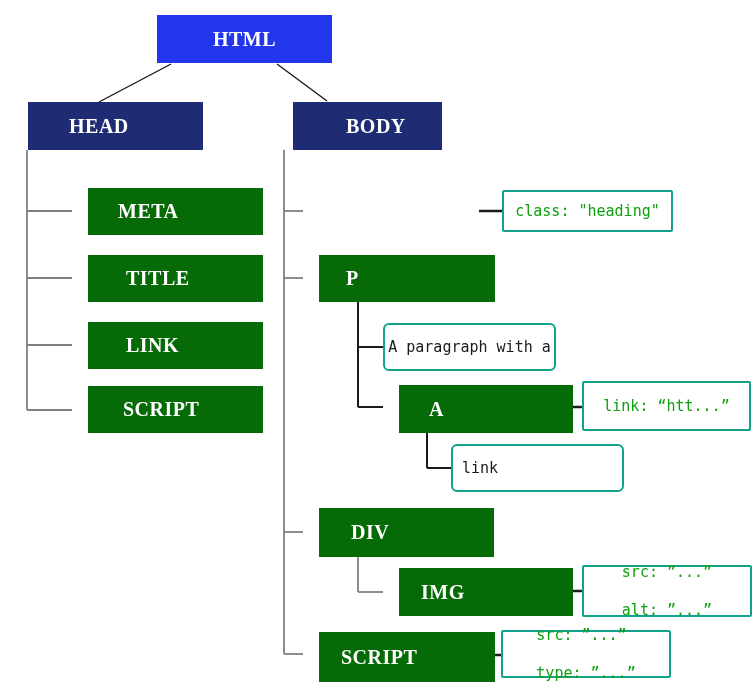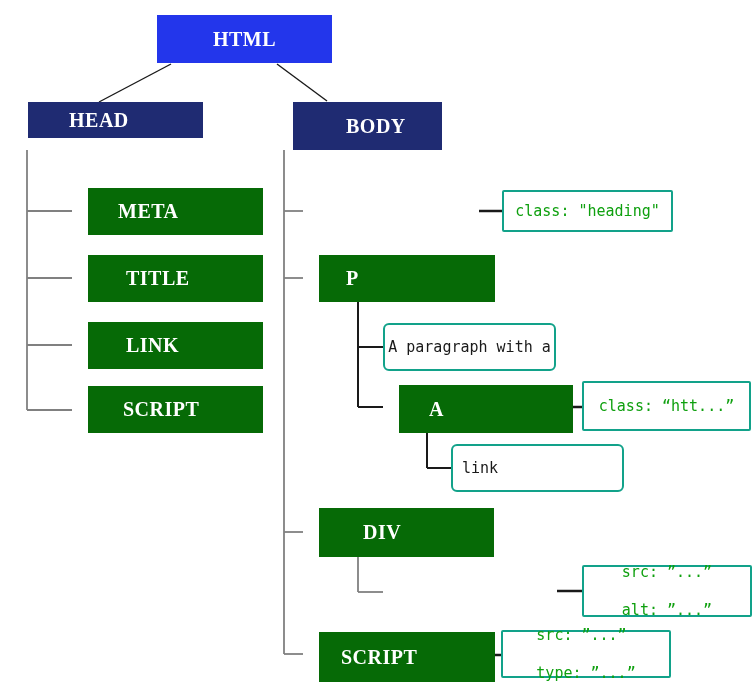--- a/index.html
+++ b/index.html
@@ -29,30 +29,30 @@
   }
   .txt{
     position:absolute;display:flex;align-items:center;
     background:#ffffff;border:2px solid var(--annotation-border,#12A28A);
     border-radius:6px;box-sizing:border-box;
     font-family:"DejaVu Sans Mono", monospace;font-size:15px;color:#1a1a1a;
   }
   .mono-block{text-align:left;line-height:19px;white-space:pre;}
   
   #n-html        {left:141px;top:15px; width:175px;height:48px;justify-content:center;}
-  #n-head        {left:12px; top:102px;width:175px;height:36px;padding-left:41px;text-align:center;}
+  #n-head        {left:12px; top:102px;width:175px;height:48px;padding-left:41px;text-align:center;}
   #n-body        {left:277px;top:102px;width:149px;height:48px;padding-left:53px;text-align:right;}
   #n-meta        {left:72px; top:188px;width:175px;height:47px;padding-left:30px;}
   #n-title       {left:72px; top:255px;width:175px;height:47px;padding-left:38px;}
   #n-link        {left:72px; top:322px;width:175px;height:47px;padding-left:38px;}
   #n-script-head {left:72px; top:386px;width:175px;height:47px;padding-left:35px;}
   #n-h1          {left:303px;top:188px;width:176px;height:47px;padding-left:20px;}
   #n-p           {left:303px;top:255px;width:176px;height:47px;padding-left:27px;}
   #n-a           {left:383px;top:385px;width:174px;height:48px;padding-left:30px;}
-  #n-div         {left:303px;top:508px;width:175px;height:49px;padding-left:44px;}
+  #n-div         {left:303px;top:508px;width:175px;height:49px;padding-left:32px;}
   #n-img         {left:383px;top:568px;width:174px;height:48px;padding-left:22px;}
   #n-script-body {left:303px;top:632px;width:176px;height:50px;padding-left:22px;}
   
   #t-paragraph   {left:383px;top:323px;width:173px;height:48px;justify-content:center;}
   #t-link        {left:451px;top:444px;width:173px;height:48px;padding-left:9px;}
   #a-class       {left:502px;top:190px;width:171px;height:42px;}
   #a-href        {left:582px;top:381px;width:169px;height:50px;}
   #a-img         {left:582px;top:565px;width:170px;height:52px;}
   #a-script      {left:501px;top:630px;width:170px;height:48px;}
 </style>
@@ -99,27 +99,28 @@
   <div id="n-body" class="node navy">BODY</div>
 
   <div id="n-meta" class="node green">META</div>
   <div id="n-title" class="node green">TITLE</div>
   <div id="n-link" class="node green">LINK</div>
   <div id="n-script-head" class="node green">SCRIPT</div>
 
   <div id="n-p" class="node green">P</div>
   <div id="n-a" class="node green">A</div>
   <div id="n-div" class="node green">DIV</div>
+  <div id="n-img" class="node green">IMG</div>
   <div id="n-script-body" class="node green">SCRIPT</div>
 
   <div id="t-paragraph" class="txt">A paragraph with a</div>
   <div id="t-link" class="txt">link</div>
 
   <div id="a-class" class="ann">class: "heading"</div>
-  <div id="a-href" class="ann">class: “htt...”</div>
+  <div id="a-href" class="ann">link: “htt...”</div>
 
   <div id="a-img" class="ann">
     <div class="mono-block"><span>src: ”...”</span><br>
 <span>alt: ”...”</span></div>
   </div>
 
   <div id="a-script" class="ann">
     <div class="mono-block"><span>src: ”...”</span><br>
 <span>type: ”...”</span></div>
   </div>

